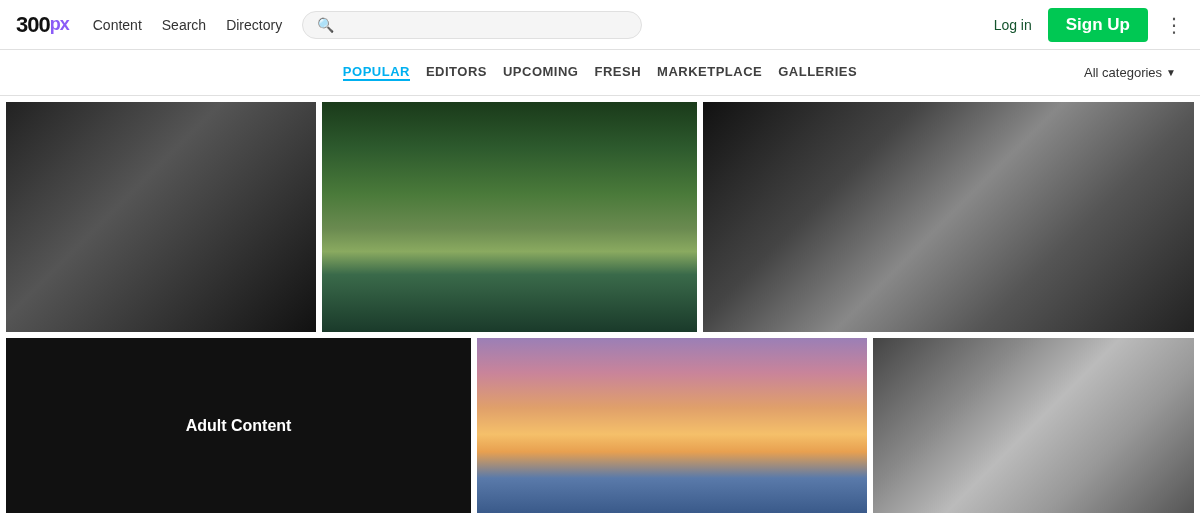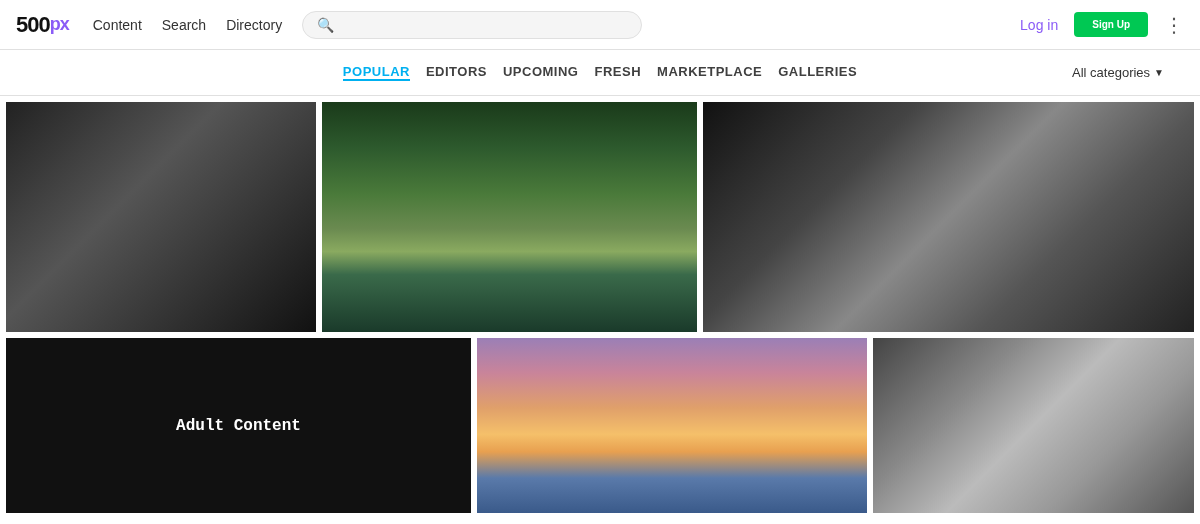--- a/index.html
+++ b/index.html
@@ -65,31 +65,31 @@
       font-size: 14px;
     }
     .header-right {
       display: flex;
       align-items: center;
       margin-left: auto;
       gap: 16px;
     }
     .login-btn {
       font-size: 14px;
-      color: #8b5cf6;
+      color: #14532d;
       text-decoration: none;
       cursor: pointer;
     }
     .signup-btn {
       background: #00c853;
       color: #fff;
       border: none;
       border-radius: 4px;
       padding: 7px 18px;
-      font-size: 10px;
+      font-size: 17px;
       font-weight: 600;
       cursor: pointer;
     }
     .more-icon {
       font-size: 20px;
       color: #555;
       cursor: pointer;
     }
 
     
@@ -116,21 +116,21 @@
       padding-bottom: 2px;
       text-transform: uppercase;
     }
     .tab-item.active {
       color: #00b0f0;
       border-bottom: 2px solid #00b0f0;
       padding-bottom: 0;
     }
     .categories-filter {
       position: absolute;
-      right: 36px;
+      right: 24px;
       font-size: 13px;
       color: #333;
       cursor: pointer;
       display: flex;
       align-items: center;
       gap: 4px;
     }
     .chevron-down {
       font-size: 10px;
     }
@@ -168,21 +168,21 @@
     .img-mountains { background: linear-gradient(180deg, #1a3a1a 0%, #2d5a2d 20%, #4a7a3a 40%, #6a8a50 55%, #8aaa60 65%, #3a6a4a 75%, #1a3a2a 100%); }
     .img-bw-bed { background: linear-gradient(135deg, #111 0%, #444 30%, #888 50%, #555 70%, #222 100%); }
     .img-sunset { background: linear-gradient(180deg, #9b7fb6 0%, #c9849a 20%, #e0a06a 40%, #f5c06a 55%, #e8a050 65%, #5a7aaa 80%, #3a5a8a 100%); }
     .img-bw-portrait { background: linear-gradient(135deg, #444 0%, #888 30%, #bbb 50%, #999 70%, #555 100%); }
   </style>
 </head>
 <body>
 
 <header class="header">
   <div class="logo">
-    <span>500</span>
+    <span>300</span>
       <span class="logo-px">px</span>
   </div>
   <nav class="nav-links">
     <a href="#">Content</a>
     <a href="#">Search</a>
     <a href="#">Directory</a>
   </nav>
   <div class="search-bar">
     <span class="search-icon-wrap">🔍</span>
   </div>
@@ -210,21 +210,21 @@
 
 <div style="display:grid; grid-template-columns: 310px 375px 1fr; gap:6px; padding:6px 6px 0 6px;">
   <div class="photo-cell img-bw-woman" style="height:230px;">
   </div>
   <div class="photo-cell img-mountains" style="height:230px;">
   </div>
   <div class="photo-cell img-bw-bed" style="height:230px;">
   </div>
 </div>
 
-<div style="display:grid; grid-template-columns: 465px 390px 1fr; gap:6px; padding:6px;font-family:Liberation Mono, monospace;">
+<div style="display:grid; grid-template-columns: 465px 390px 1fr; gap:6px; padding:6px;">
   <div class="photo-cell" style="height:175px; background:#111;">
     <div class="adult-overlay">
       <span>Adult Content</span>
     </div>
   </div>
   <div class="photo-cell img-sunset" style="height:175px;">
   </div>
   <div class="photo-cell img-bw-portrait" style="height:175px;">
   </div>
 </div>

